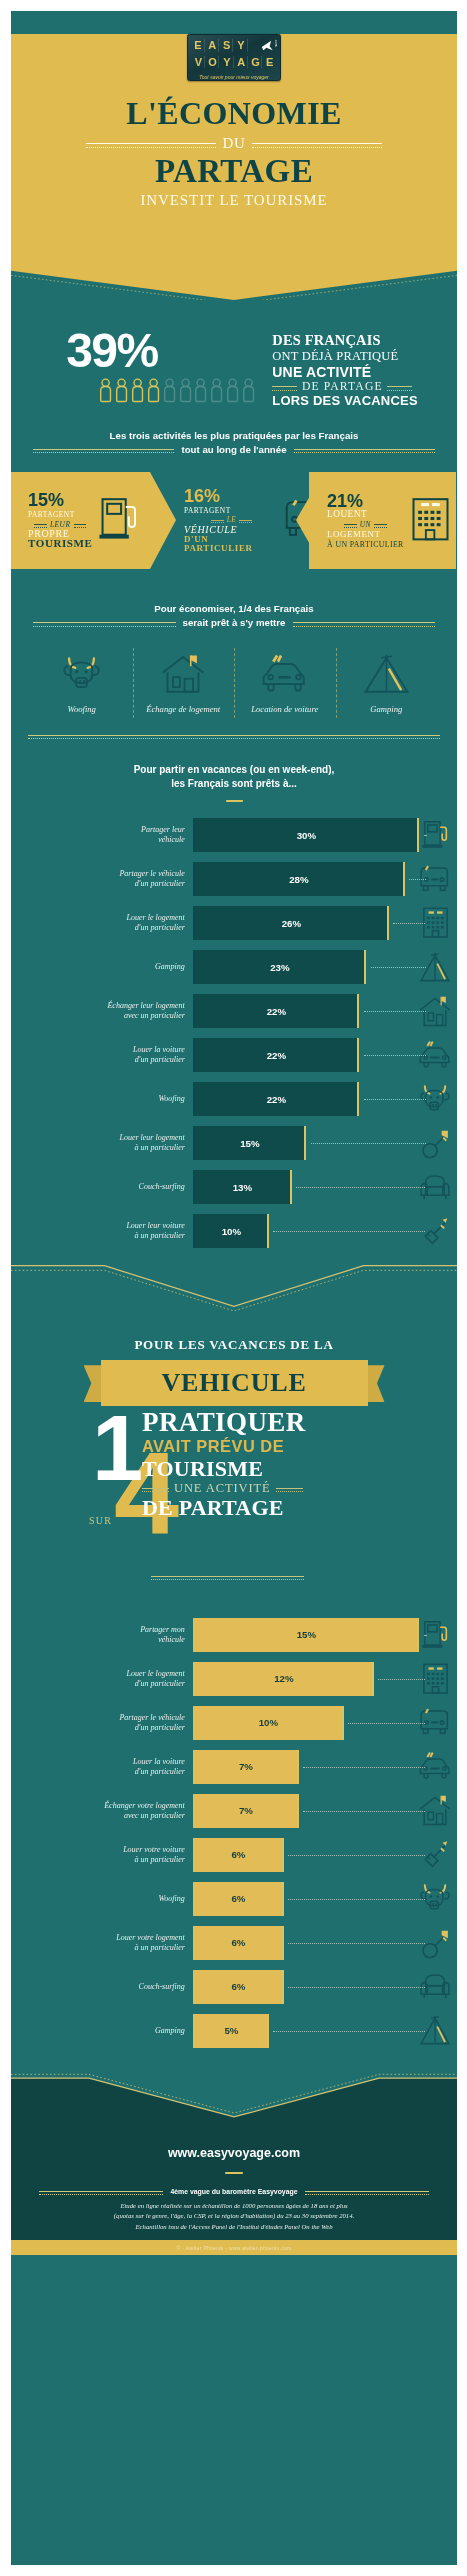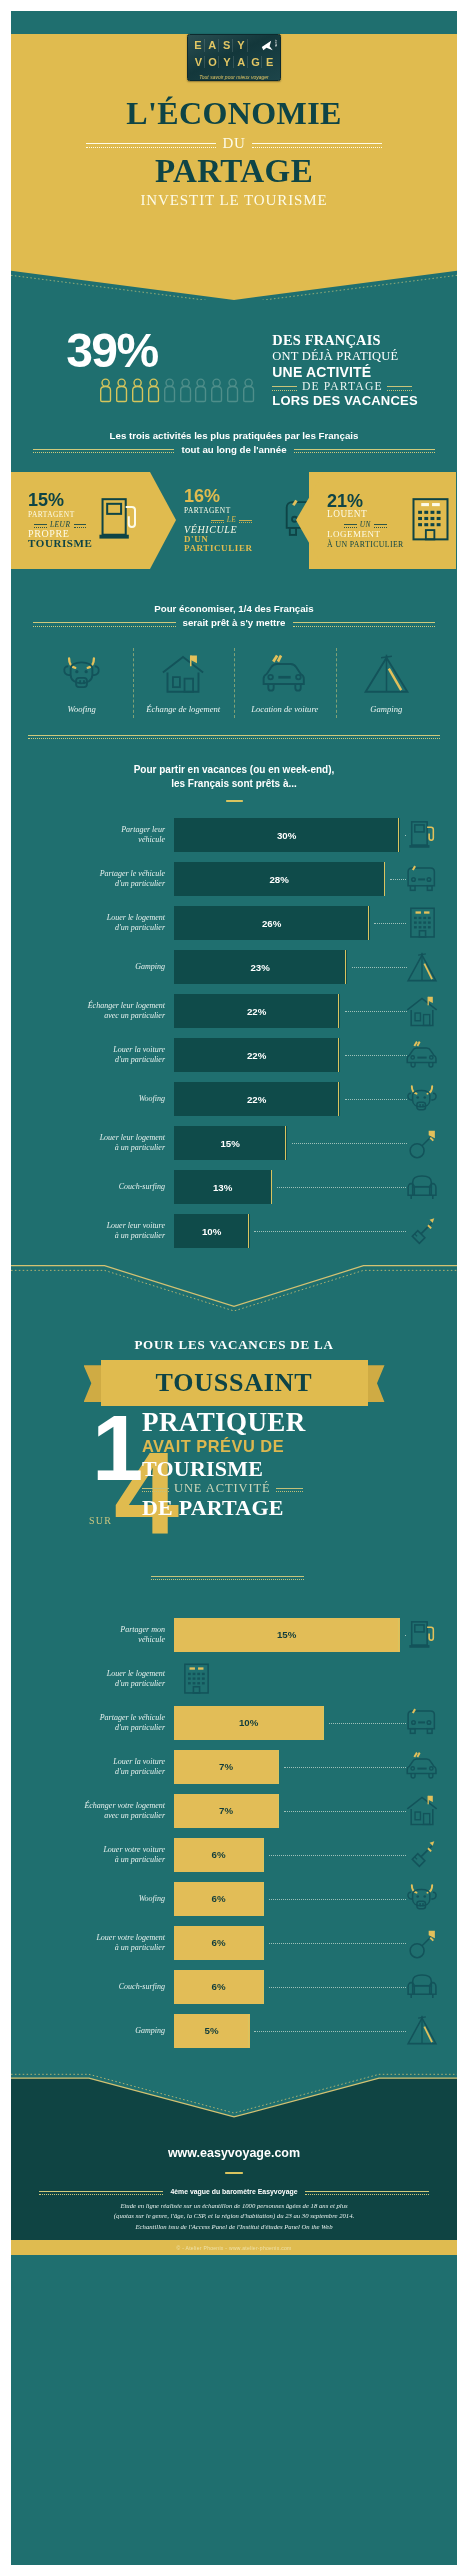--- a/index.html
+++ b/index.html
@@ -71,21 +71,21 @@
   .iconcol{flex:1;text-align:center;position:relative;padding:4.7px 1.6px 7.8px;}
   .iconcol+.iconcol:before{content:"";position:absolute;left:0;top:0;bottom:4.7px;border-left:0.8px dashed #cfc97c;opacity:.55;}
   .iconcol .lbl{color:#eaf4f1;font-style:italic;font-size:8.6px;line-height:11px;margin-top:4.7px;}
 
   
   .charthead{text-align:center;margin:26.5px 31px 0;}
   .charthead .t{color:#fff;font-weight:bold;font-size:10px;line-height:14px;font-family:"Liberation Sans",sans-serif;}
   .dash{width:17px;height:2.3px;background:#d9c45f;margin:9.3px auto 0;border-radius:0.8px;}
   .bars{margin:11px 0 0 0;}
   .barrow{display:flex;align-items:center;height:44px;}
-  .blabel{width:154px;text-align:right;padding-right:8.6px;color:#e7f1ee;font-style:italic;font-size:8px;line-height:10px;}
+  .blabel{width:154px;text-align:right;padding-right:8.6px;color:#e7f1ee;font-style:italic;font-size:8px;line-height:10px;padding-left:24px;}
   .btrack{width:226px;position:relative;height:34px;}
   .bfill{position:absolute;left:0;top:0;height:34px;display:flex;align-items:center;justify-content:center;}
   .bfill.teal{background:#0f4b4a;}
   .bfill.gold{background:#e2bd57;}
   .bval{font-weight:bold;font-size:9.7px;font-family:"Liberation Sans",sans-serif;}
   .bval.onteal{color:#fff;}
   .bval.ongold{color:#123d3c;}
   .btip{position:absolute;top:0;width:1.6px;height:34px;background:#d9c45f;}
   .bconn{position:absolute;top:17px;height:0;border-top:0.8px dotted #9fc0b9;}
   .bicon{width:45px;display:flex;align-items:center;justify-content:center;}
@@ -664,21 +664,21 @@
     <polyline points="0,6 120,6 286,58 452,6 572,6" fill="none" stroke="#d4c272" stroke-width="1.6"></polyline>
     <polyline points="0,12 120,12 286,64 452,12 572,12" fill="none" stroke="#d4c272" stroke-width="1" stroke-dasharray="2 3"></polyline>
   </svg>
 
   <div class="tsec">
     <div class="tsub">POUR LES VACANCES DE LA</div>
     <div class="ribbon">
       <div class="tail" style="left:0;clip-path:polygon(0 0,20px 0,20px 37px,0 37px,7.8px 18px);"></div>
       <div class="tail" style="right:0;clip-path:polygon(0 0,20px 0,12.5px 18px,20px 37px,0 37px);"></div>
       <div class="ctr">
-        <span>TOUSSAINT</span>
+        <span>VEHICULE</span>
       </div>
     </div>
 
     <div class="bigstat">
       <div class="four">4</div>
       <div class="one">1</div>
       <div class="sur">SUR</div>
       <div class="tright">
         <div class="tl1">PRATIQUER</div>
         <div class="tl2">AVAIT PRÉVU DE</div>
@@ -713,20 +713,27 @@
               <rect x="10" y="9" width="12" height="9" fill="none" stroke="#13535a" stroke-width="2"></rect>
               <rect x="3" y="35" width="26" height="3.5" fill="#13535a"></rect>
               <path d="M26 12h5a3 3 0 0 1 3 3v11a2.7 2.7 0 0 1-5.4 0v-6" fill="none" stroke="#e2c05b" stroke-width="2"></path>
             </svg>
           </div>
         </div>
         <div class="barrow">
           <div class="blabel">
             <div>Louer le logement</div>
             <div>d'un particulier</div>
+          </div>
+          <div class="btrack">
+            <div class="bfill gold" style="width: 181px;">
+              <span class="bval ongold">12%</span>
+            </div>
+            <div class="btip" style="left: 179px;"></div>
+            <div class="bconn" style="left: 185px; width: 47px;"></div>
           </div>
           <div class="bicon">
             <svg width="31" height="36" viewBox="0 0 40 46">
               <rect x="5" y="4" width="30" height="37" fill="none" stroke="#13535a" stroke-width="2"></rect>
               <rect x="11" y="8" width="7" height="3" fill="#e2c05b"></rect>
               <rect x="22" y="8" width="7" height="3" fill="#e2c05b"></rect>
               <g fill="#13535a">
                 <rect x="9" y="15" width="3.6" height="3"></rect>
                 <rect x="15" y="15" width="3.6" height="3"></rect>
                 <rect x="21" y="15" width="3.6" height="3"></rect>

